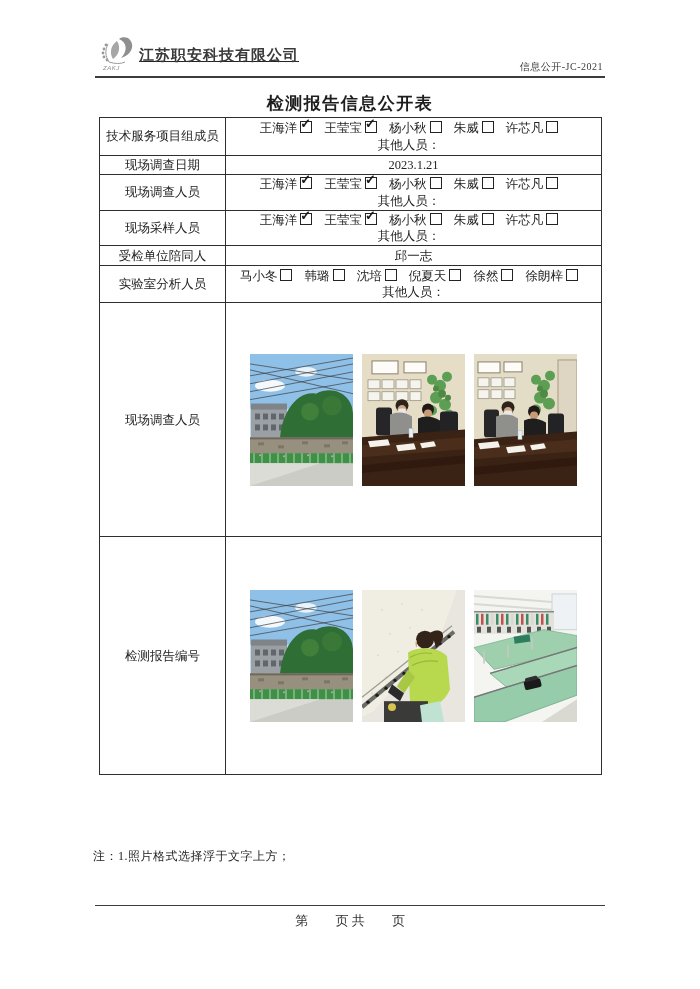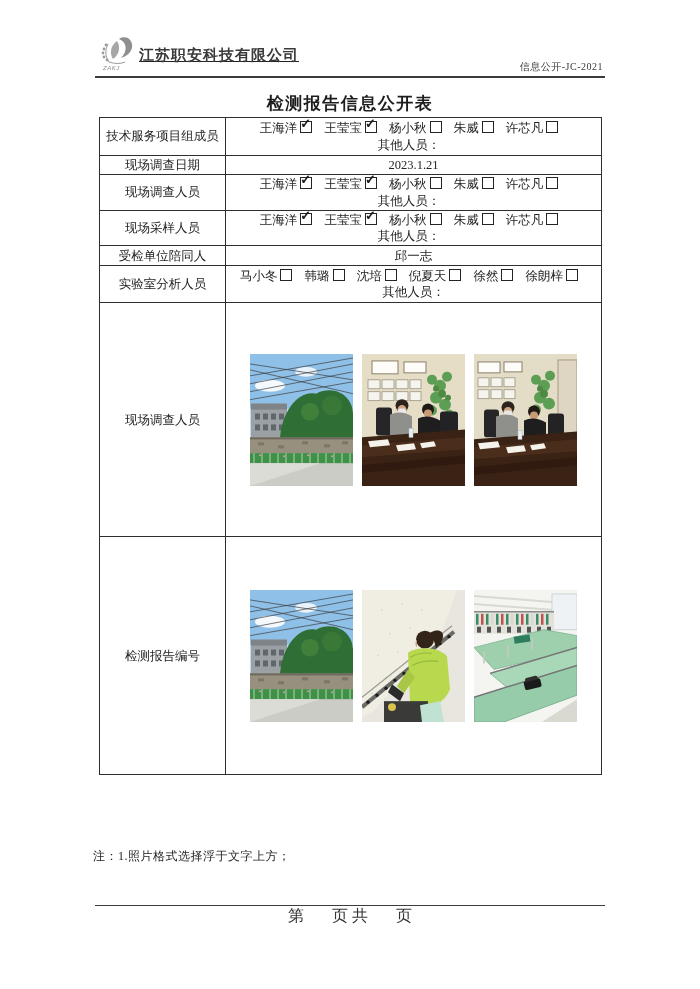--- a/index.html
+++ b/index.html
@@ -35,21 +35,21 @@
        margin-left:3px;vertical-align:-1px;position:relative;}
   .box i{font-style:normal;position:absolute;left:-1px;top:-5px;font-size:13px;
          font-weight:bold;color:#1b1b1b;line-height:1;}
   .photo-row{display:flex;justify-content:center;align-items:center;gap:9px;height:100%;}
   .photo{width:103px;height:132px;overflow:hidden;background:#eee;}
   .photo svg{display:block;width:103px;height:132px;}
 
   
   .note{position:absolute;left:93px;top:848px;font-size:12px;color:#242424;letter-spacing:.5px;}
   .footer{position:absolute;left:95px;top:905px;width:510px;border-top:1.5px solid #3c3c3c;
-          text-align:center;font-size:16px;color:#333;}
+          text-align:center;padding-top:6px;font-size:13px;color:#333;}
   .footer span{display:inline-block;}
   .footer .gap{margin-left:24px;}
 </style>
 </head>
 <body>
 
 <div class="page">
 
   <div class="hdr">
     <div class="hdr-left">

